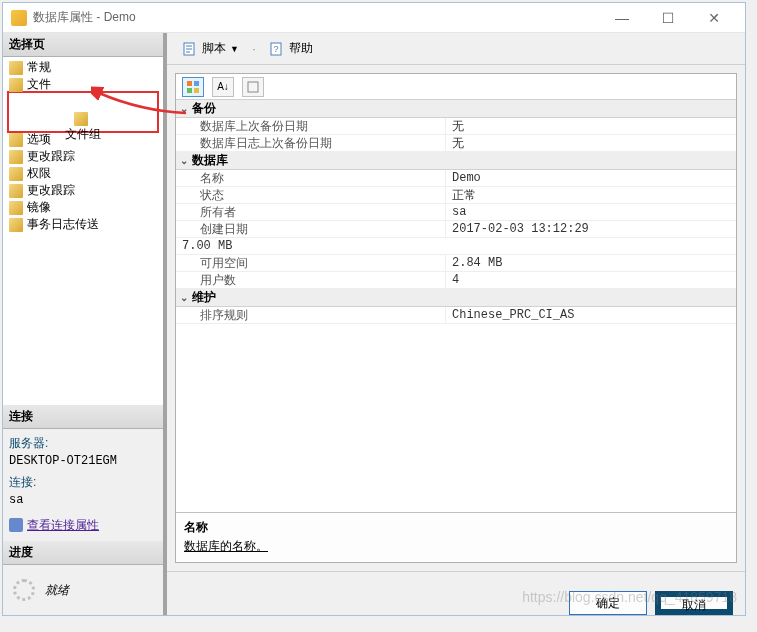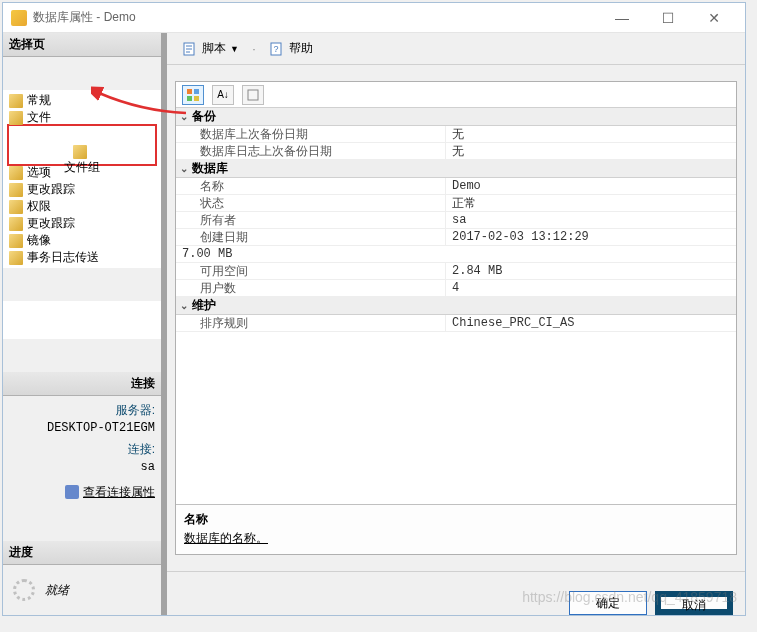--- a/index.html
+++ b/index.html
@@ -39,24 +39,23 @@
     .titlebar .title { color: #666; flex: 1; }
     .titlebar .ctrl { width: 46px; height: 30px; display: flex; align-items: center; justify-content: center; color: #666; cursor: pointer; font-size: 14px; }
     .body {
       flex: 1;
       display: flex;
       overflow: hidden;
     }
     .left-panel {
       width: 164px;
       background: #f0f0f0;
-      border-right: 6px solid #a3a3a3;
+      border-right: 4px solid #a3a3a3;
       display: flex;
       flex-direction: column;
-      gap: 33px;
     }
     .section-header {
       background: linear-gradient(#e8e8e8, #d8d8d8);
       border-bottom: 1px solid #b0b0b0;
       font-weight: bold;
       padding: 3px 6px;
       font-size: 12px;
     }
     .tree {
       background: #fff;
@@ -82,44 +81,42 @@
       border: 2px solid #e03030;
       margin: -2px 4px;
       padding: 19px 2px;
       background: #fff;
       flex-direction: column;
     }
     .spacer { flex: 1; background: #fff; }
     .connection-panel {
       background: #f0f0f0;
       padding: 6px;
-      text-align: right;
     }
     .connection-panel .section-header { margin: -6px -6px 6px -6px; }
     .conn-label { color: #0c4a6e; margin-top: 6px; }
     .conn-value { font-family: "Courier New", monospace; margin-top: 2px; }
-    .conn-link { color: #000000; text-decoration: underline; cursor: pointer; display: inline-flex; align-items: center; margin-top: 10px; }
+    .conn-link { color: #4c1d95; text-decoration: underline; cursor: pointer; display: inline-flex; align-items: center; margin-top: 10px; }
     .conn-link .link-icon { width: 14px; height: 14px; background: #6688cc; margin-right: 4px; border-radius: 2px; }
     .progress-panel {
       background: #f0f0f0;
       padding: 6px;
     }
     .progress-panel .section-header { margin: -6px -6px 6px -6px; }
     .progress-content { display: flex; align-items: center; gap: 10px; padding: 8px 4px; font-style: italic; }
     .spinner {
       width: 22px; height: 22px;
       border: 3px dotted #c0c0c0;
       border-radius: 50%;
     }
     .right-panel {
       flex: 1;
       display: flex;
       flex-direction: column;
       background: #f0f0f0;
-      gap: 8px;
     }
     .toolbar {
       height: 32px;
       display: flex;
       align-items: center;
       padding: 0 8px;
       gap: 6px;
       border-bottom: 1px solid #d0d0d0;
       background: #f0f0f0;
     }

